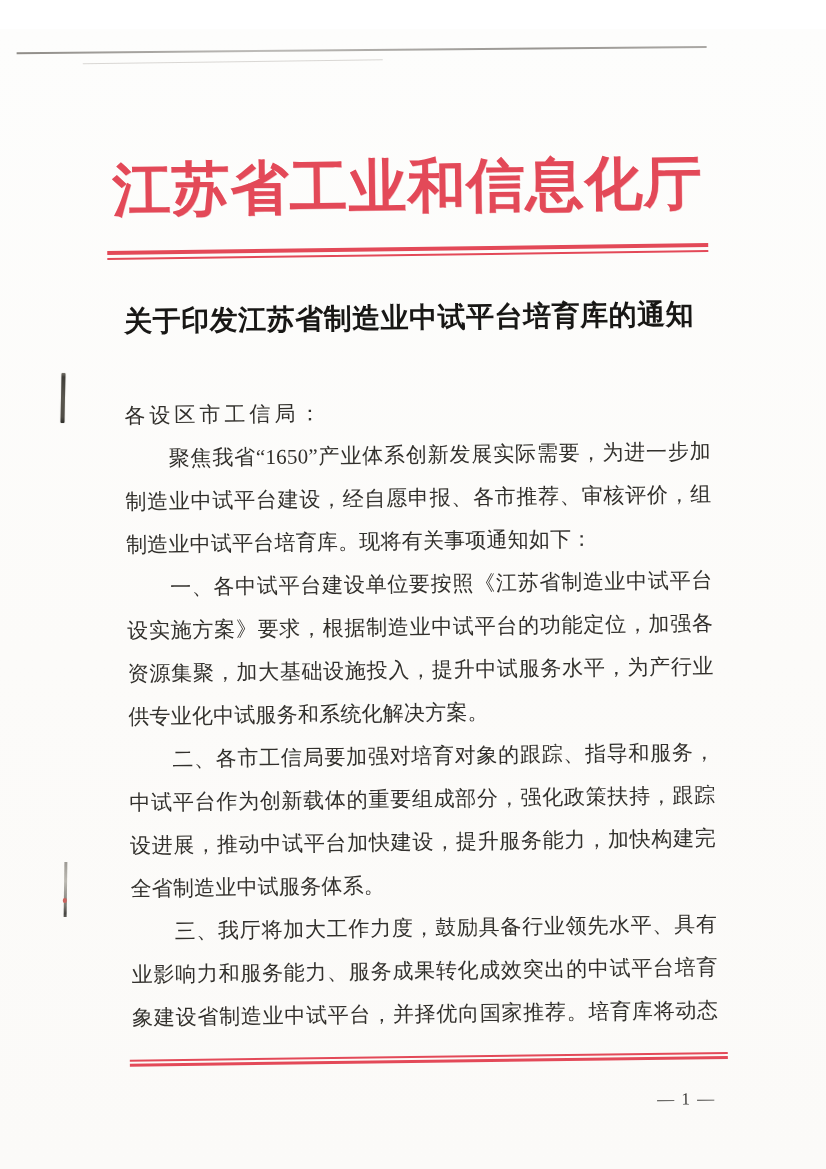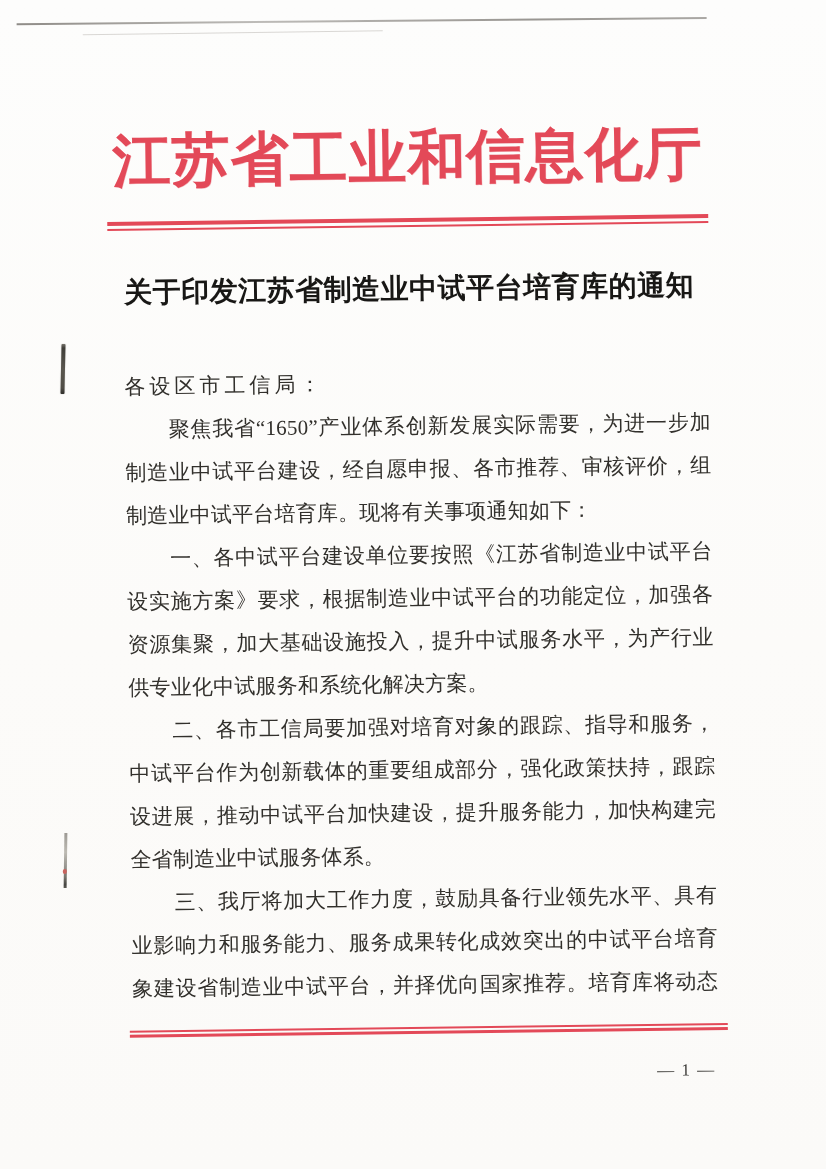--- a/index.html
+++ b/index.html
@@ -4,20 +4,21 @@
 <style>
   html,body{margin:0;padding:0;}
   body{
     width:826px;height:1169px;position:relative;overflow:hidden;
     background:#ffffff;
     font-family:"Liberation Serif","DejaVu Serif",serif;
   }
   .scan-page{
     position:absolute;inset:0;
     background:linear-gradient(180deg,#fdfdfc 0%,#fcfbf9 55%,#fbfaf8 100%);
+    margin-top:29px;
   }
   
   .page-rot{
     position:absolute;inset:0;
     transform:rotate(-0.75deg);
     transform-origin:413px 584px;
   }
   .crease-a{
     position:absolute;left:24px;top:18px;width:690px;height:2px;
     background:linear-gradient(90deg,rgba(70,65,58,.60),rgba(70,65,58,.35) 35%,rgba(70,65,58,.55) 75%,rgba(70,65,58,.45));

